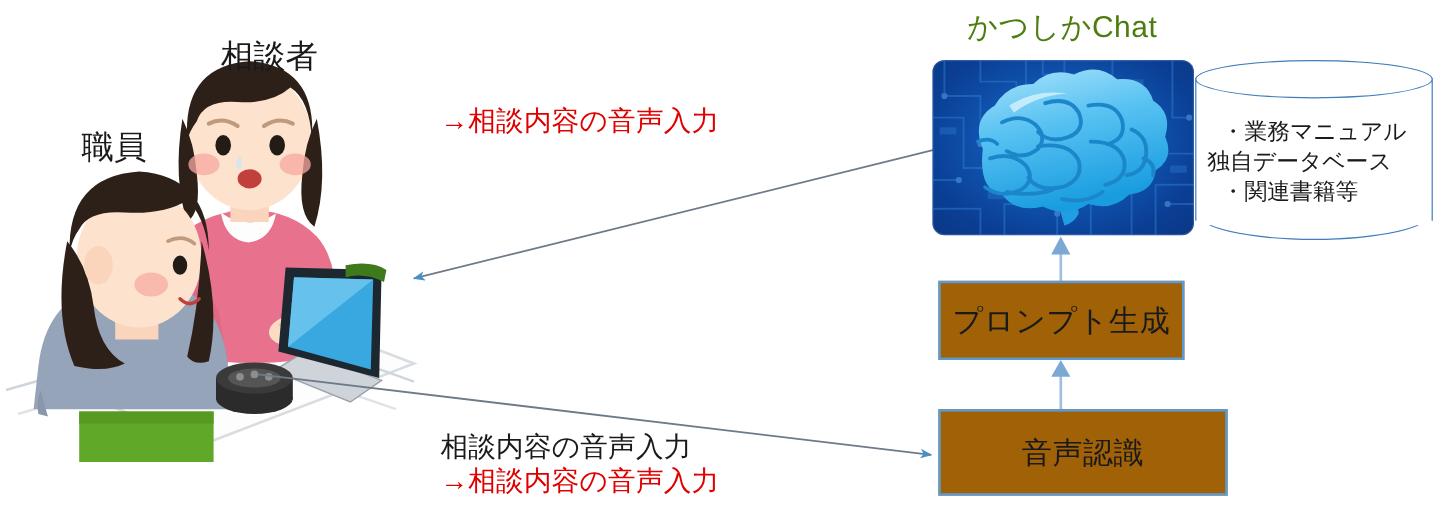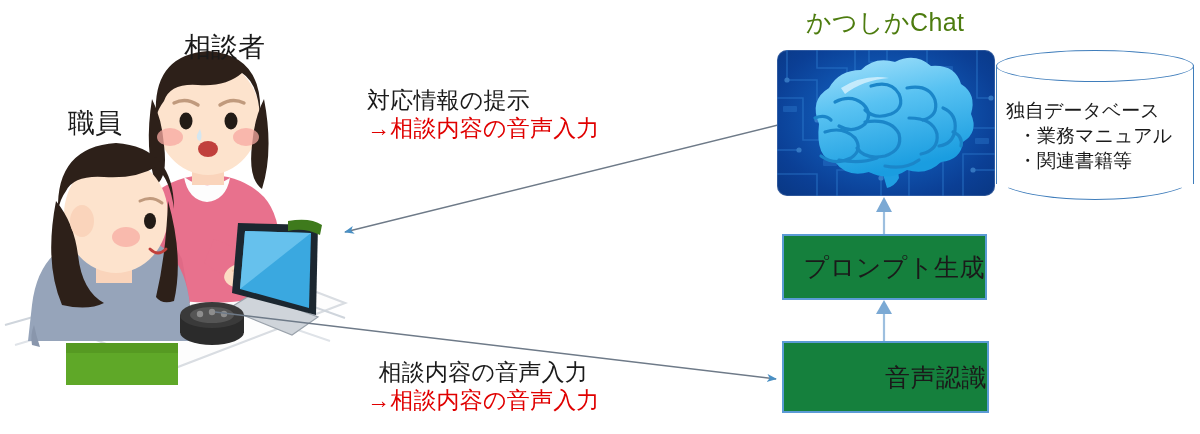--- a/index.html
+++ b/index.html
@@ -45,24 +45,24 @@
     color: #4d7c0f;
     font-size: 25px;
     white-space: nowrap;
     letter-spacing: 0.4px;
   }
 
   
   .flow-box {
     box-sizing: border-box;
     border: 2px solid #5b9bd5;
-    background: #15803d;
+    background: #a16207;
     display: flex;
     align-items: center;
-    justify-content: flex-end;
+    justify-content: center;
   }
   .flow-box .flow-text {
     font-size: 25px;
     color: #1a1a1a;
     white-space: nowrap;
     letter-spacing: 0.5px;
   }
 
   
   .brain-panel {
@@ -230,42 +230,41 @@
       <path d="M876 314 L892 314 L884 300 Z" fill="#7ba9d4"></path>
     </g>
 
     <g>
       <line x1="884" y1="234" x2="884" y2="210" stroke="#9dbfdf" stroke-width="2.2"></line>
       <path d="M876 212 L892 212 L884 197 Z" fill="#7ba9d4"></path>
     </g>
   </svg>
 
   <div class="abs" style="left:367px; top:86px;">
-    <div class="label-plain">対応情報の提示</div>
     <div class="label-red">→相談内容の音声入力</div>
   </div>
 
-  <div class="abs" style="left:367px; top:358px;text-align:center;">
+  <div class="abs" style="left:367px; top:358px;">
     <div class="label-plain">相談内容の音声入力</div>
     <div class="label-red">→相談内容の音声入力</div>
   </div>
 
   <div class="abs app-title" style="left:806px; top:6px;">かつしかChat</div>
 
   <div class="abs" style="left:996px; top:50px; width:198px; height:150px;">
 
     <div class="abs cyl-body" style="left:0; top:15px; width:198px; height:119px;"></div>
 
     <div class="abs cyl-bottom-arc" style="left:0; top:104px; width:198px; height:46px;"></div>
 
     <div class="abs cyl-ellipse" style="left:0; top:0; width:198px; height:32px;"></div>
 
     <div class="abs" style="left:10px; top:48px; width:188px;">
+      <div class="db-text" style="padding-left:12px;">・業務マニュアル</div>
       <div class="db-text">独自データベース</div>
-      <div class="db-text" style="padding-left:12px;">・業務マニュアル</div>
       <div class="db-text" style="padding-left:12px;">・関連書籍等</div>
     </div>
   </div>
 
   <div class="abs brain-panel" style="left:777px; top:50px; width:218px; height:146px;">
 
     <svg class="circuit" viewBox="0 0 218 146" preserveAspectRatio="none">
       <g stroke="#2f7ed0" stroke-width="1.6" fill="none" opacity="0.9">
         <path d="M10 0 V30 H40 V70"></path>
         <path d="M40 0 V18 H70 V44"></path>
@@ -338,17 +337,17 @@
       </g>
 
       <path d="M56 26 q22 -14 48 -10 q-26 2 -44 16 z" fill="#d7f1fe" opacity="0.8"></path>
     </svg>
   </div>
 
   <div class="abs flow-box" style="left:782px; top:234px; width:205px; height:66px;">
     <span class="flow-text">プロンプト生成</span>
   </div>
 
-  <div class="abs flow-box" style="left:782px; top:341px; width:207px; height:72px;">
+  <div class="abs flow-box" style="left:782px; top:341px; width:241px; height:72px;">
     <span class="flow-text">音声認識</span>
   </div>
 
 </div>
 
 </body></html>

